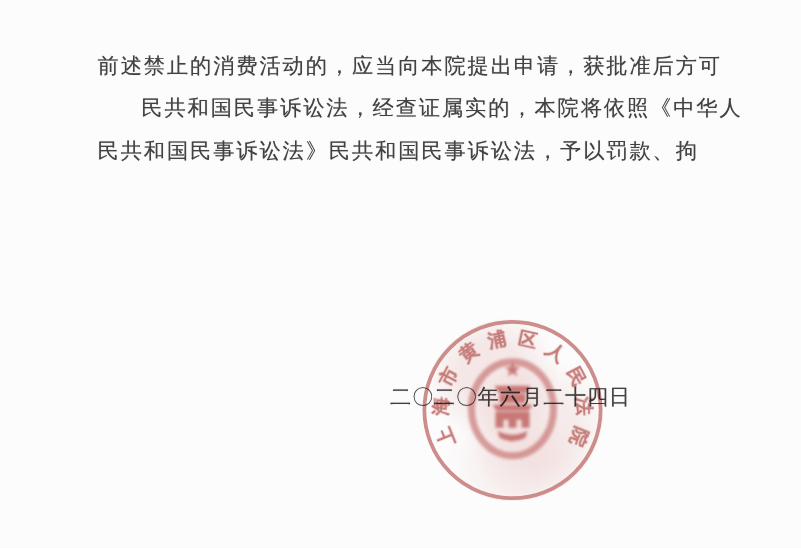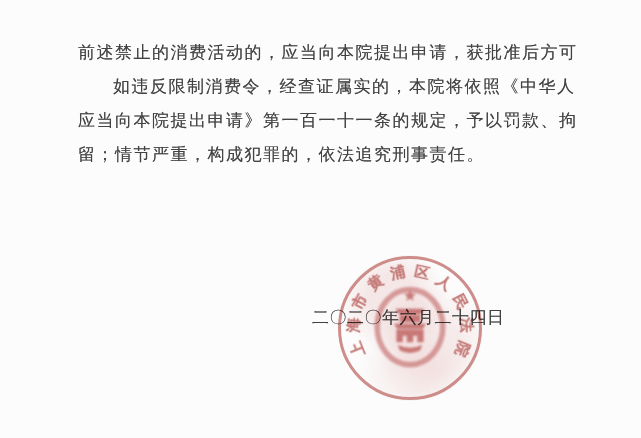--- a/index.html
+++ b/index.html
@@ -80,23 +80,22 @@
     text-shadow: 0 0 0.6px rgba(66,66,66,0.5);
   }
 </style>
 </head>
 <body>
 
 <div class="page">
 
   <div class="body-text">
     <div class="line">前述禁止的消费活动的，应当向本院提出申请，获批准后方可</div>
-    <div class="line indent">如违反限制消费令，经查证属实的，本院将依照《中华人</div>
-    <div class="line">应当向本院提出申请》第一百一十一条的规定，予以罚款、拘</div>
-    <div class="line">留；情节严重，构成犯罪的，依法追究刑事责任。</div>
+    <div class="line indent">民共和国民事诉讼法，经查证属实的，本院将依照《中华人</div>
+    <div class="line">民共和国民事诉讼法》民共和国民事诉讼法，予以罚款、拘</div>
   </div>
 
   <div class="seal">
     <div class="seal-ring"></div>
     <svg class="seal-emblem" viewBox="0 0 100 110" xmlns="http://www.w3.org/2000/svg">
       <ellipse cx="50" cy="56" rx="41" ry="47" fill="none" stroke="#c46a68" stroke-width="7" opacity="0.7"></ellipse>
       <g fill="#c05f5d" opacity="0.9">
         <path d="M50 9 L52 14.25 L57.6 14.5 L53.2 18.05 L54.7 23.5 L50 20.4 L45.3 23.5 L46.8 18.05 L42.4 14.5 L48 14.25 Z"></path>
         <path d="M32 33 L68 33 L64 40 L36 40 Z"></path>
         <rect x="37" y="41" width="26" height="9"></rect>

